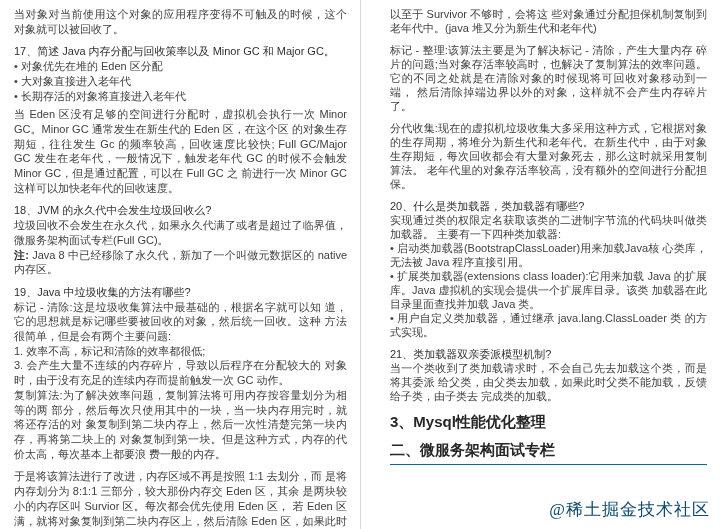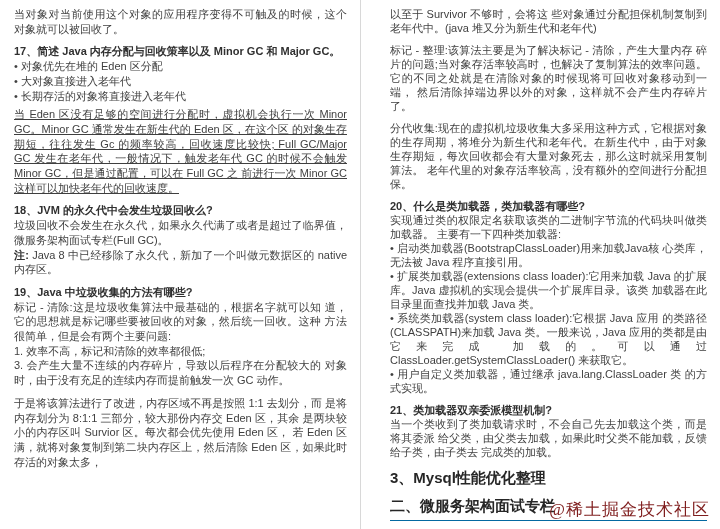--- a/index.html
+++ b/index.html
@@ -6,28 +6,28 @@
   .page{
     position:relative;width:720px;height:529px;background:#ffffff;overflow:hidden;
     font-family:"Liberation Sans","DejaVu Sans",sans-serif;color:#3f3f3f;
   }
   .divider{position:absolute;left:360px;top:0;width:1px;height:529px;background:#d8d8d8;}
   .col{position:absolute;top:7px;font-size:11px;text-align:justify;}
   .col-left{left:14px;width:333px;line-height:14.7px;}
   .col-right{left:390px;width:317px;line-height:14px;}
   p{margin:0;}
   .gap{margin-top:8px;}
-  .sgap{margin-top:4px;text-decoration:underline;}
-  .qh{font-weight:bold;color:#303030;}
+  .sgap{margin-top:4px;}
+  .qh{font-weight:normal;color:#303030;}
   .note-label{font-weight:bold;color:#303030;}
   .h1{font-size:15px;line-height:19px;font-weight:bold;color:#262626;margin-top:9px;text-align:left;}
   .h1u{border-bottom:1px solid #0369a1;padding-bottom:5px;}
   .watermark{
     position:absolute;right:10px;bottom:8px;font-size:17px;letter-spacing:1px;
-    color:#7f1d1d;font-family:"Liberation Serif","DejaVu Serif",serif;
+    color:#0c4a6e;font-family:"Liberation Serif","DejaVu Serif",serif;
   }
 </style>
 </head>
 <body>
 
 <div class="page">
 
   <div class="divider"></div>
 
   <div class="col col-left">
@@ -40,33 +40,33 @@
     <p class="sgap">当 Eden 区没有足够的空间进行分配时，虚拟机会执行一次 Minor GC。Minor GC 通常发生在新生代的 Eden 区，在这个区 的对象生存期短，往往发生 Gc 的频率较高，回收速度比较快; Full GC/Major GC 发生在老年代，一般情况下，触发老年代 GC 的时候不会触发 Minor GC，但是通过配置，可以在 Full GC 之 前进行一次 Minor GC 这样可以加快老年代的回收速度。</p>
 
     <p class="qh gap">18、JVM 的永久代中会发生垃圾回收么?</p>
     <p>垃圾回收不会发生在永久代，如果永久代满了或者是超过了临界值， 微服务架构面试专栏(Full GC)。</p>
     <p><span class="note-label">注:</span><span> Java 8 中已经移除了永久代，新加了一个叫做元数据区的 native 内存区。</span></p>
 
     <p class="qh gap">19、Java 中垃圾收集的方法有哪些?</p>
     <p>标记 - 清除:这是垃圾收集算法中最基础的，根据名字就可以知 道，它的思想就是标记哪些要被回收的对象，然后统一回收。这种 方法很简单，但是会有两个主要问题:</p>
     <p>1. 效率不高，标记和清除的效率都很低;</p>
     <p>3. 会产生大量不连续的内存碎片，导致以后程序在分配较大的 对象时，由于没有充足的连续内存而提前触发一次 GC 动作。</p>
+    <p>复制算法:为了解决效率问题，复制算法将可用内存按容量划分为相等的两 部分，然后每次只使用其中的一块，当一块内存用完时，就将还存活的对 象复制到第二块内存上，然后一次性清楚完第一块内存，再将第二块上的 对象复制到第一块。但是这种方式，内存的代价太高，每次基本上都要浪 费一般的内存。</p>
     <p class="gap">于是将该算法进行了改进，内存区域不再是按照 1:1 去划分，而 是将内存划分为 8:1:1 三部分，较大那份内存交 Eden 区，其余 是两块较小的内存区叫 Survior 区。每次都会优先使用 Eden 区， 若 Eden 区满，就将对象复制到第二块内存区上，然后清除 Eden 区，如果此时存活的对象太多，</p>
   </div>
 
   <div class="col col-right">
     <p>以至于 Survivor 不够时，会将这 些对象通过分配担保机制复制到老年代中。(java 堆又分为新生代和老年代)</p>
     <p class="gap">标记 - 整理:该算法主要是为了解决标记 - 清除，产生大量内存 碎片的问题;当对象存活率较高时，也解决了复制算法的效率问题。 它的不同之处就是在清除对象的时候现将可回收对象移动到一端， 然后清除掉端边界以外的对象，这样就不会产生内存碎片了。</p>
     <p class="gap">分代收集:现在的虚拟机垃圾收集大多采用这种方式，它根据对象的生存周期，将堆分为新生代和老年代。在新生代中，由于对象生存期短，每次回收都会有大量对象死去，那么这时就采用复制算法。 老年代里的对象存活率较高，没有额外的空间进行分配担保。</p>
 
     <p class="qh gap">20、什么是类加载器，类加载器有哪些?</p>
     <p>实现通过类的权限定名获取该类的二进制字节流的代码块叫做类加载器。 主要有一下四种类加载器:</p>
     <p>• 启动类加载器(BootstrapClassLoader)用来加载Java核 心类库，无法被 Java 程序直接引用。</p>
     <p>• 扩展类加载器(extensions class loader):它用来加载 Java 的扩展库。Java 虚拟机的实现会提供一个扩展库目录。该类 加载器在此目录里面查找并加载 Java 类。</p>
-    <p>• 系统类加载器(system class loader):它根据 Java 应用 的类路径 (CLASSPATH)来加载 Java 类。一般来说，Java 应用的类都是由它来完成 加载的。可以通过 ClassLoader.getSystemClassLoader() 来获取它。</p>
     <p>• 用户自定义类加载器，通过继承 java.lang.ClassLoader 类 的方式实现。</p>
 
     <p class="qh gap">21、类加载器双亲委派模型机制?</p>
     <p>当一个类收到了类加载请求时，不会自己先去加载这个类，而是将其委派 给父类，由父类去加载，如果此时父类不能加载，反馈给子类，由子类去 完成类的加载。</p>
 
     <p class="h1">3、Mysql性能优化整理</p>
     <p class="h1 h1u">二、微服务架构面试专栏</p>
 
   </div>
 

